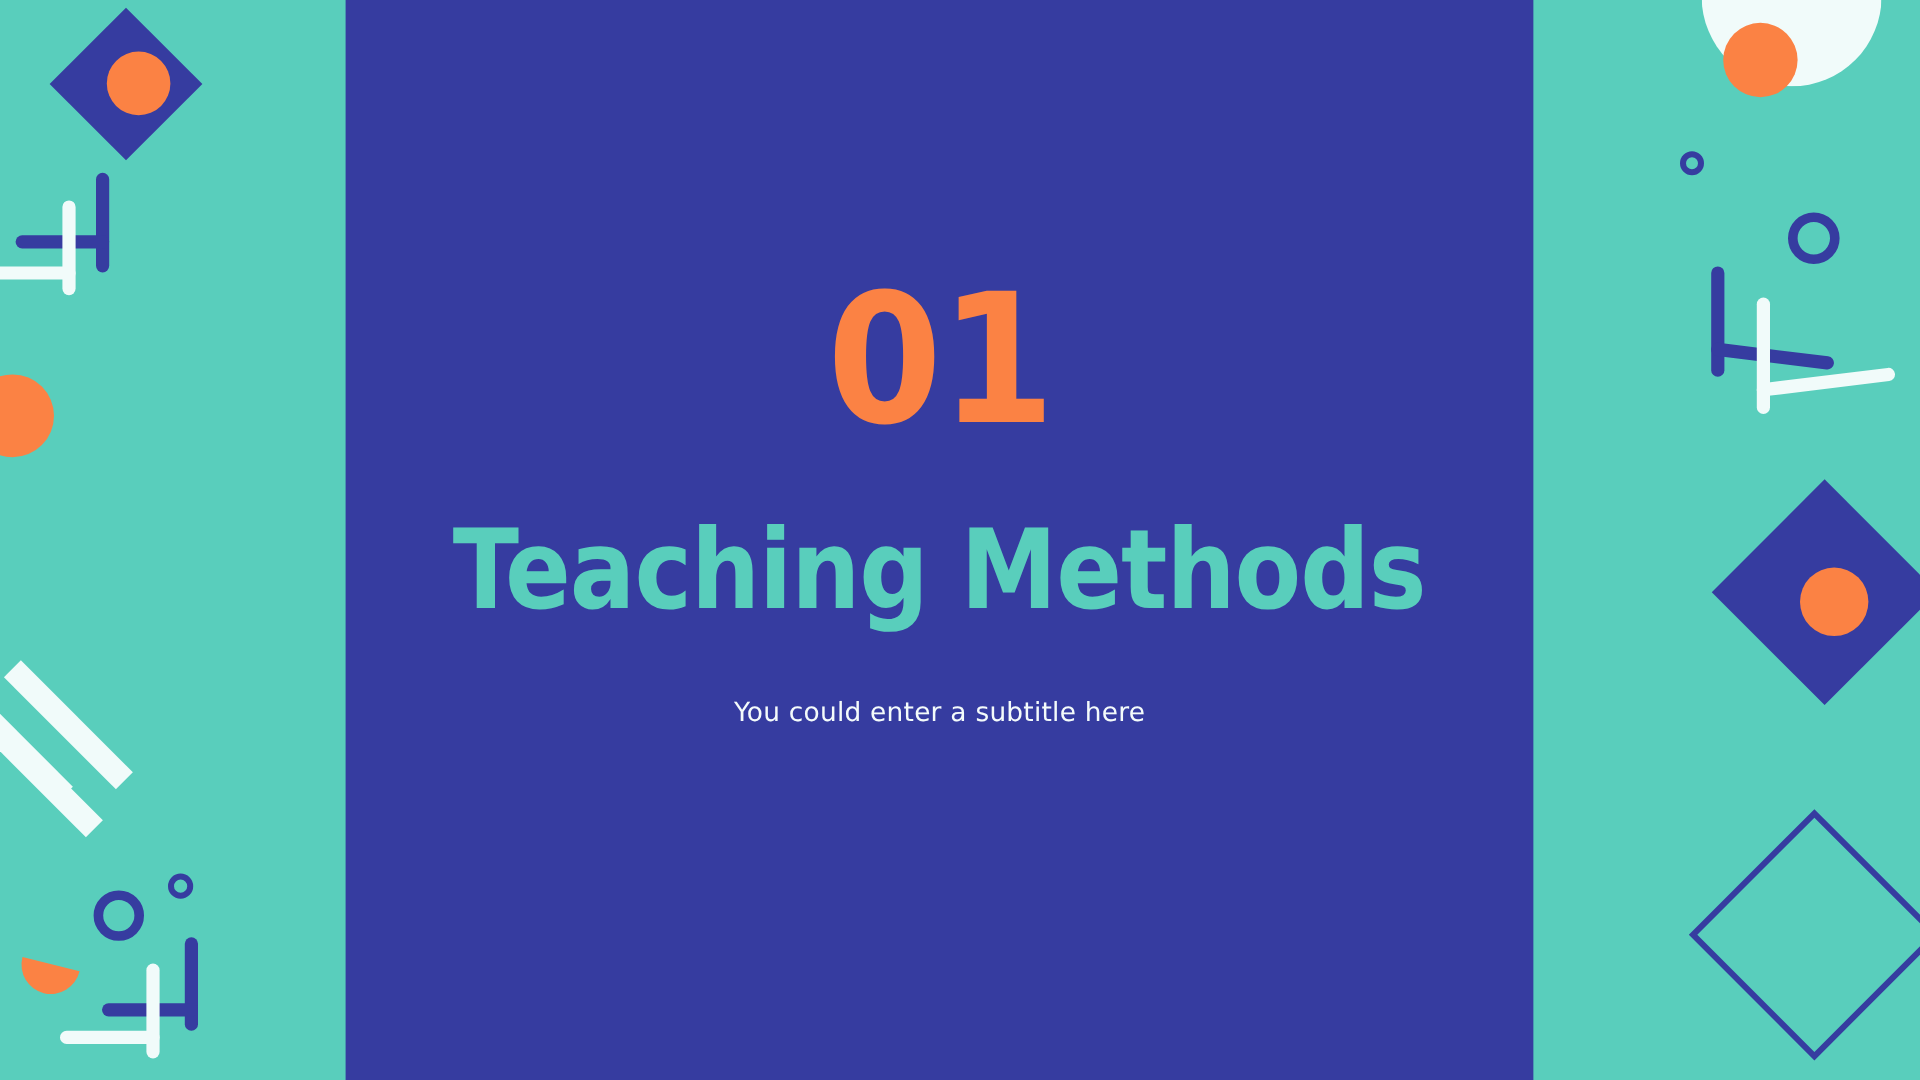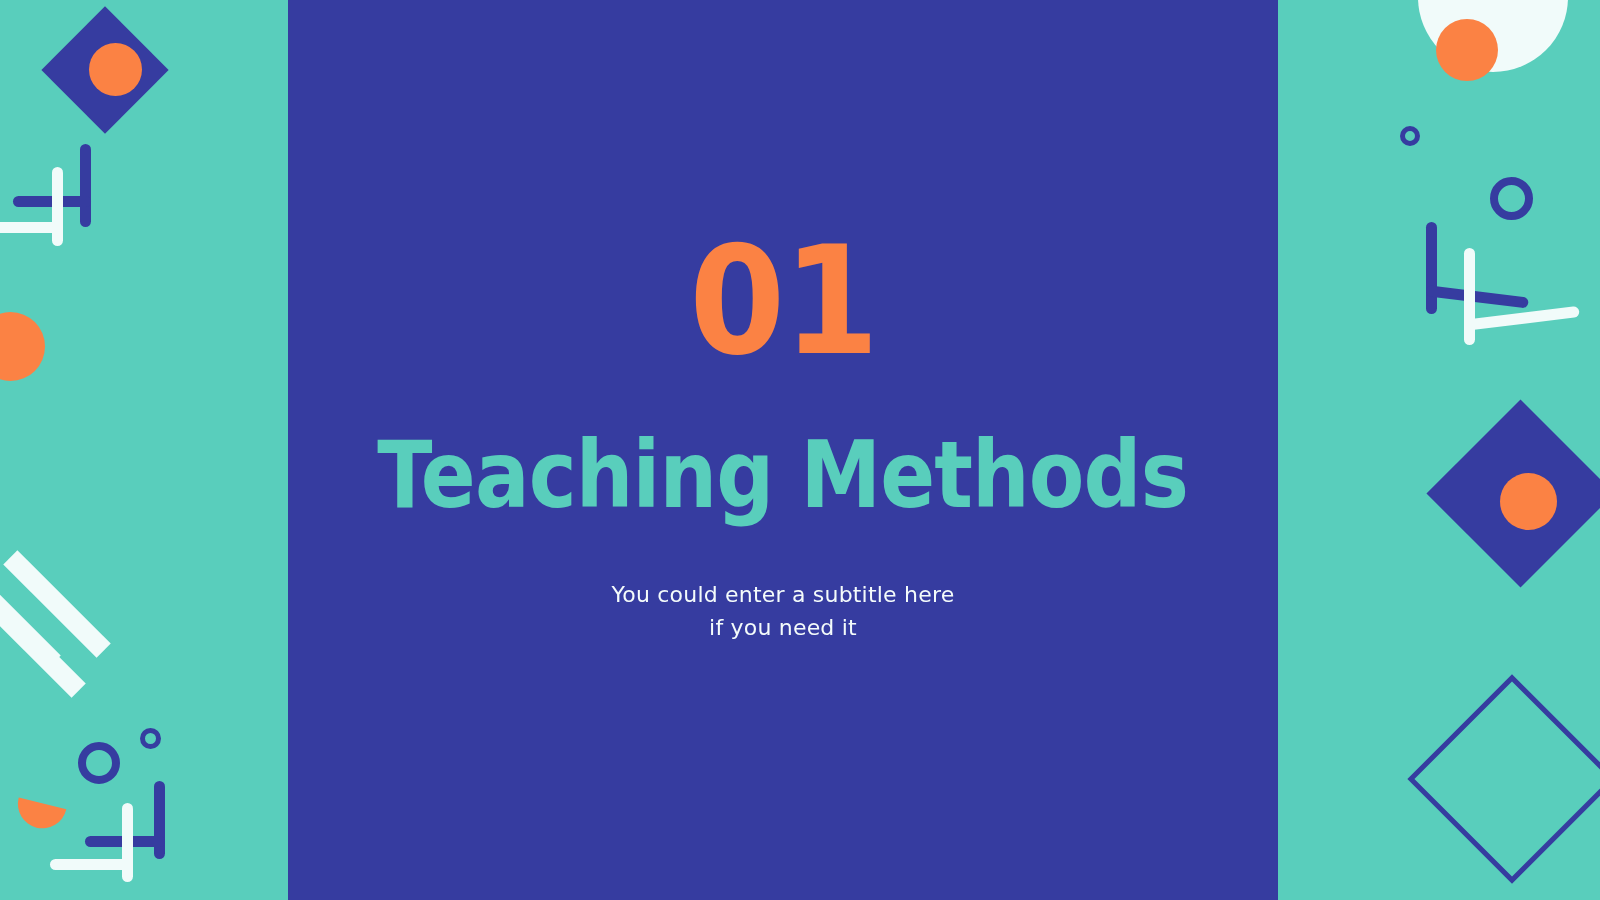--- a/index.html
+++ b/index.html
@@ -151,21 +151,20 @@
     <div class="shape bar" style="left:122px; top:803px; width:11px; height:79px; background:#F1FBFA;"></div>
     <div class="shape bar" style="left:50px; top:859px; width:83px; height:11px; background:#F1FBFA;"></div>
   </div>
 
   <div class="panel-center">
     <div class="content">
       <div class="number">01</div>
       <div class="heading">Teaching Methods</div>
       <div class="subtitle">
         <span>You could enter a subtitle here</span><br>
-        <span>if you need it</span>
       </div>
     </div>
   </div>
 
   <div class="panel-right">
 
     <div class="shape wedge-white" style="left:140px; top:-78px; width:150px; height:150px; clip-path: polygon(50% 50%, 100% 0%, 100% 100%, 0% 100%, 0% 38%);"></div>
 
     <div class="shape circle-filled" style="left:158px; top:19px; width:62px; height:62px;"></div>
 

